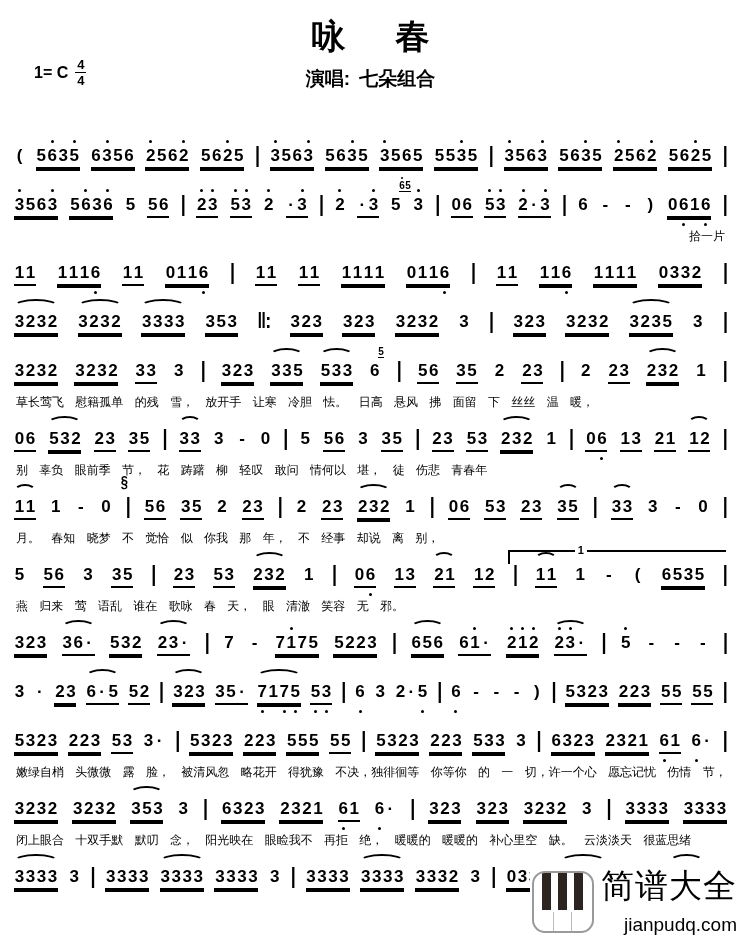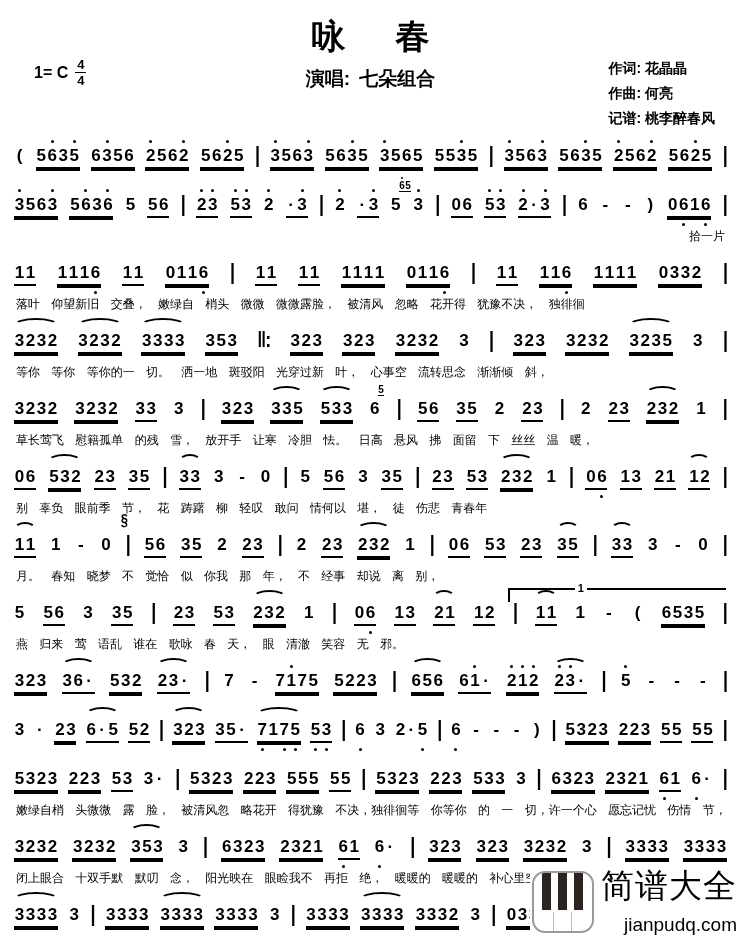--- a/index.html
+++ b/index.html
@@ -68,34 +68,20 @@
     <span>演唱:</span>
     <span>七朵组合</span>
   </div>
   <div class="key-sig">
     <span>1= C</span>
     <span class="frac">
       <span class="num">4</span>
       <span class="den">4</span>
     </span>
   </div>
-  <div class="credits">
-    <div>
-      <span>作词:</span>
-      <span>花晶晶</span>
-    </div>
-    <div>
-      <span>作曲:</span>
-      <span>何亮</span>
-    </div>
-    <div>
-      <span>记谱:</span>
-      <span>桃李醉春风</span>
-    </div>
-  </div>
 </div>
 
 <div class="score">
     <div class="line-block">
       <div class="note-row">
         <span class="tok"><span class="ch">(</span></span>
         <span class="tok u2"><span class="ch">5</span><span class="ch hi">6</span><span class="ch">3</span><span class="ch hi">5</span></span>
         <span class="tok u2"><span class="ch">6</span><span class="ch hi">3</span><span class="ch">5</span><span class="ch">6</span></span>
         <span class="tok u2"><span class="ch hi">2</span><span class="ch">5</span><span class="ch">6</span><span class="ch hi">2</span></span>
         <span class="tok u2"><span class="ch">5</span><span class="ch">6</span><span class="ch hi">2</span><span class="ch">5</span></span>
@@ -153,41 +139,39 @@
         <span class="tok u1"><span class="ch">1</span><span class="ch">1</span></span>
         <span class="tok u2"><span class="ch">1</span><span class="ch">1</span><span class="ch">1</span><span class="ch">1</span></span>
         <span class="tok u2"><span class="ch">0</span><span class="ch">1</span><span class="ch">1</span><span class="ch lo">6</span></span>
         <span class="bar">|</span>
         <span class="tok u1"><span class="ch">1</span><span class="ch">1</span></span>
         <span class="tok u2"><span class="ch">1</span><span class="ch">1</span><span class="ch lo">6</span></span>
         <span class="tok u2"><span class="ch">1</span><span class="ch">1</span><span class="ch">1</span><span class="ch">1</span></span>
         <span class="tok u2"><span class="ch">0</span><span class="ch">3</span><span class="ch">3</span><span class="ch">2</span></span>
         <span class="bar">|</span>
       </div>
-      <div class="lyrics">落叶 仰望新旧 交叠， 嫩绿自  梢头 微微 微微露脸， 被清风  忽略 花开得 犹豫不决， 独徘徊</div>
     </div>
     <div class="line-block">
       <div class="note-row">
         <span class="tok u2 arc"><span class="ch">3</span><span class="ch">2</span><span class="ch">3</span><span class="ch">2</span></span>
         <span class="tok u2 arc"><span class="ch">3</span><span class="ch">2</span><span class="ch">3</span><span class="ch">2</span></span>
         <span class="tok u2 arc"><span class="ch">3</span><span class="ch">3</span><span class="ch">3</span><span class="ch">3</span></span>
         <span class="tok u2"><span class="ch">3</span><span class="ch">5</span><span class="ch">3</span></span>
         <span class="bar">‖:</span>
         <span class="tok u2"><span class="ch">3</span><span class="ch">2</span><span class="ch">3</span></span>
         <span class="tok u2"><span class="ch">3</span><span class="ch">2</span><span class="ch">3</span></span>
         <span class="tok u2"><span class="ch">3</span><span class="ch">2</span><span class="ch">3</span><span class="ch">2</span></span>
         <span class="tok"><span class="ch">3</span></span>
         <span class="bar">|</span>
         <span class="tok u2"><span class="ch">3</span><span class="ch">2</span><span class="ch">3</span></span>
         <span class="tok u2"><span class="ch">3</span><span class="ch">2</span><span class="ch">3</span><span class="ch">2</span></span>
         <span class="tok u2 arc"><span class="ch">3</span><span class="ch">2</span><span class="ch">3</span><span class="ch">5</span></span>
         <span class="tok"><span class="ch">3</span></span>
         <span class="bar">|</span>
       </div>
-      <div class="lyrics">等你 等你 等你的一 切。  洒一地 斑驳阳 光穿过新 叶，  心事空 流转思念 渐渐倾 斜，</div>
     </div>
     <div class="line-block">
       <div class="note-row">
         <span class="tok u2"><span class="ch">3</span><span class="ch">2</span><span class="ch">3</span><span class="ch">2</span></span>
         <span class="tok u2"><span class="ch">3</span><span class="ch">2</span><span class="ch">3</span><span class="ch">2</span></span>
         <span class="tok u1"><span class="ch">3</span><span class="ch">3</span></span>
         <span class="tok"><span class="ch">3</span></span>
         <span class="bar">|</span>
         <span class="tok u2"><span class="ch">3</span><span class="ch">2</span><span class="ch">3</span></span>
         <span class="tok u2 arc"><span class="ch">3</span><span class="ch">3</span><span class="ch">5</span></span>

